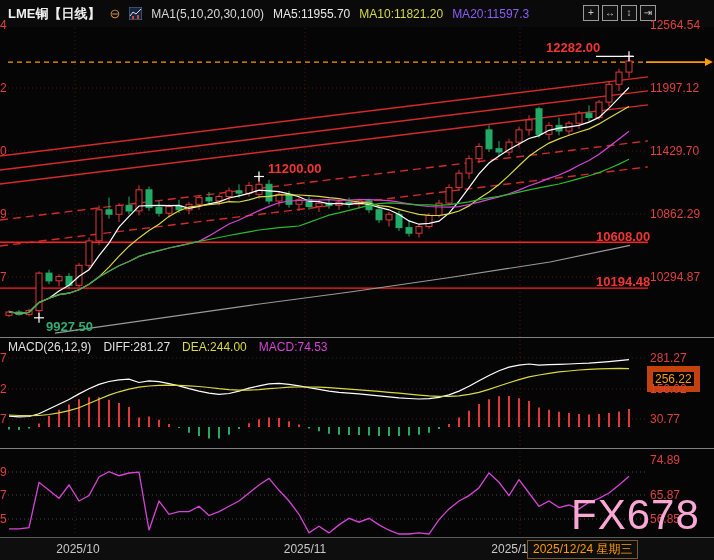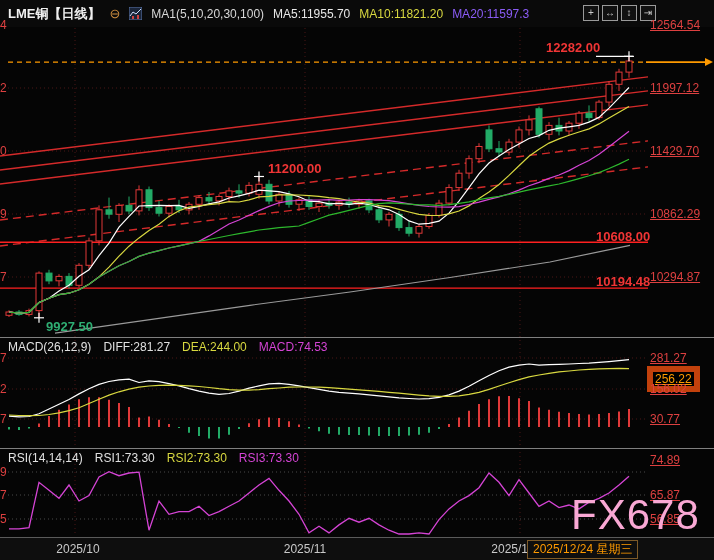--- a/index.html
+++ b/index.html
@@ -8,21 +8,21 @@
   .titlebar{position:absolute;top:0;left:0;right:0;height:27px;display:flex;align-items:center;
 
        gap:9px;padding-left:8px;font-size:12px;color:#ddd;background:#0a0a0a;z-index:5;}
   .symbol{font-weight:bold;font-size:13px;color:#f0f0f0;}
   .collapse{color:#cf8f3f;font-size:13px;}
   .ma-set{color:#d8d8d8;}
   .ma5{color:#e8e8e8;} .ma10{color:#d8d840;} .ma20{color:#8b5cf6;}
   .toolbar{position:absolute;right:58px;top:5px;display:flex;gap:3px;z-index:6;}
   .tbtn{width:16px;height:16px;border:1px solid #9a9a9a;color:#cccccc;font-size:10px;line-height:14px;
        text-align:center;background:#111;box-sizing:border-box;cursor:pointer;}
-  .axis-label{position:absolute;left:650px;font-size:12px;color:#dd4040;z-index:6;text-decoration:underline;}
+  .axis-label{position:absolute;left:650px;font-size:12px;color:#dd4040;z-index:6;}
   .boxed{left:647px;border:6px solid #c2410c;color:#ff9a00;background:#000;padding:0 2px;}
   .left-digit{position:absolute;left:0;font-size:12px;color:#dd4040;z-index:6;}
   .annotation{position:absolute;font-weight:bold;font-size:13px;z-index:6;white-space:nowrap;}
   .panel-header{position:absolute;left:8px;display:flex;gap:12px;font-size:12px;z-index:6;white-space:nowrap;}
   .ph-title{color:#e0e0e0;} .ph-a{color:#e0e0e0;} .ph-b{color:#d8d840;}
   .datebar{position:absolute;left:0;right:0;top:537px;height:23px;background:#0e0e0e;
        border-top:1px solid #5a5a5a;z-index:5;}
   .month{position:absolute;top:4px;transform:translateX(-50%);color:#c9c9c9;font-size:12px;white-space:nowrap;}
   .datebox{position:absolute;top:2px;color:#ff9a00;font-size:12px;border:1px solid #7d5a28;
        padding:0 5px;background:#0e0e0e;white-space:nowrap;z-index:6;}
@@ -57,26 +57,20 @@
       <div class="tbtn">⇥</div>
     </div>
 
   <div class="panel-header" style="top:340px">
     <span class="ph-title">MACD(26,12,9)</span>
     <span class="ph-a">DIFF:281.27</span>
     <span class="ph-b">DEA:244.00</span>
     <span style="color:#d544d5">MACD:74.53</span>
   </div>
 
-  <div class="panel-header" style="top:451px">
-    <span class="ph-title">RSI(14,14,14)</span>
-    <span class="ph-a">RSI1:73.30</span>
-    <span class="ph-b">RSI2:73.30</span>
-    <span style="color:#d544d5">RSI3:73.30</span>
-  </div>
 
   <div class="datebar" id="datebar">
       <div class="month" style="left: 78px;">2025/10</div>
       <div class="month" style="left: 305px;">2025/11</div>
       <div class="month" style="left: 513px;">2025/12</div>
       <div class="datebox" style="left: 527px;">2025/12/24 星期三</div>
     </div>
 
   <div class="watermark">FX678</div>
 

